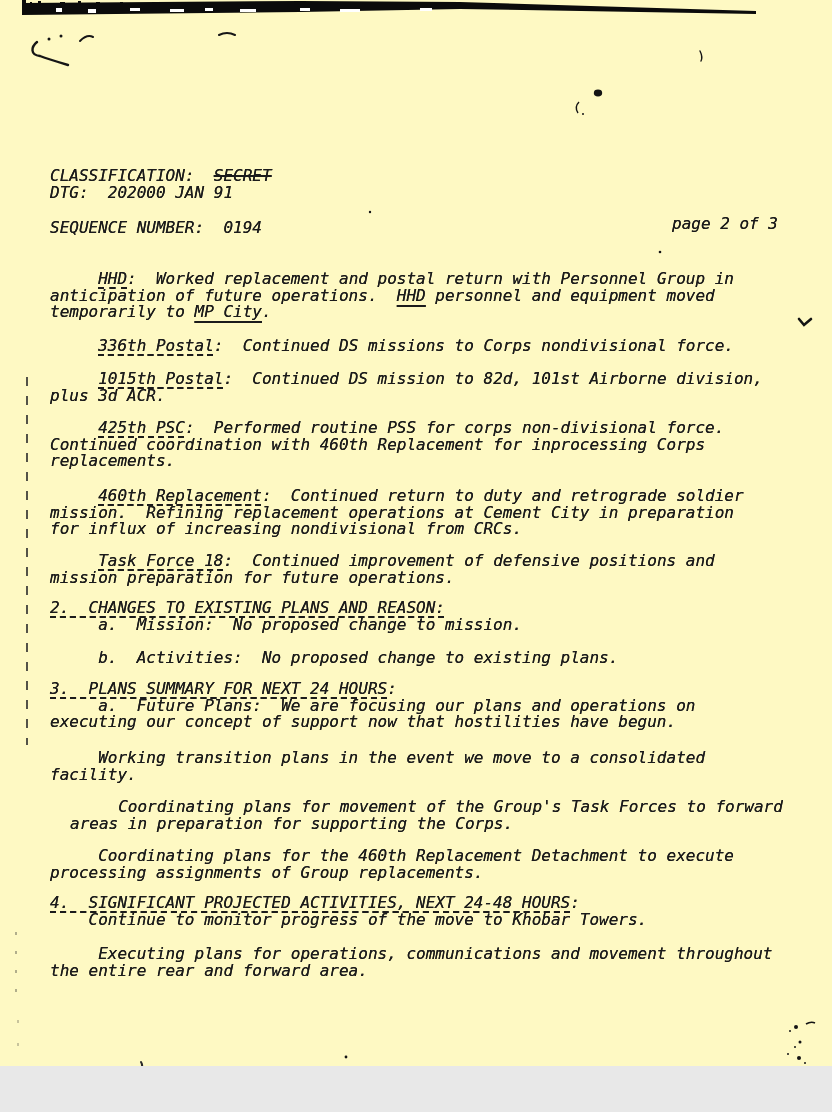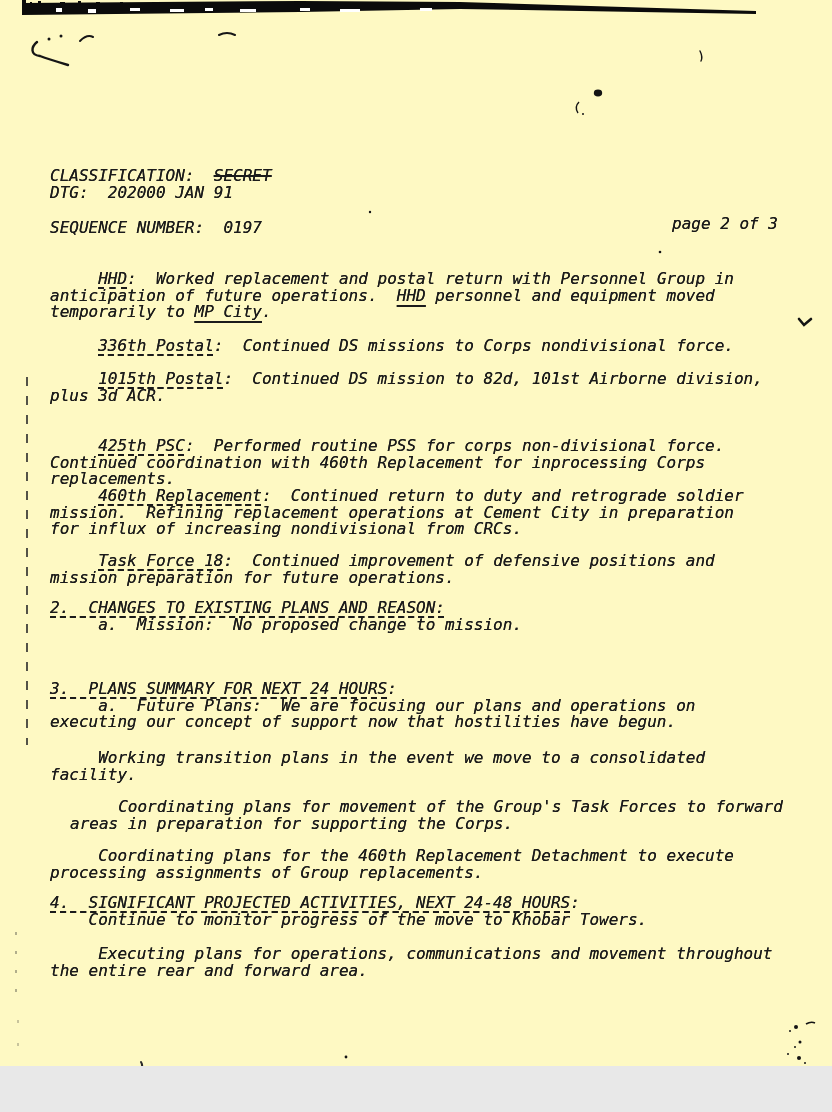--- a/index.html
+++ b/index.html
@@ -149,52 +149,53 @@
         <circle cx="812" cy="1108" r="1.2"></circle>
     </g>
   </svg>
 
   <div>
       <div class="block" style="top: 168px;">
         <div class="line"><span>CLASSIFICATION:  </span><span class="strike">SECRET</span></div>
         <div class="line"><span>DTG:  202000 JAN 91</span></div>
       </div>
       <div class="block" style="top: 220px;">
-        <div class="line"><span>SEQUENCE NUMBER:  0197</span></div>
+        <div class="line"><span>SEQUENCE NUMBER:  0194</span></div>
       </div>
       <div class="block" style="top: 271px;">
         <div class="line"><span>     </span><span class="u-dash">HHD</span><span>:  Worked replacement and postal return with Personnel Group in</span></div>
         <div class="line"><span>anticipation of future operations.  </span><span class="u-hand">HHD</span><span> personnel and equipment moved</span></div>
         <div class="line"><span>temporarily to </span><span class="u-hand">MP City</span><span>.</span></div>
       </div>
       <div class="block" style="top: 338px;">
         <div class="line"><span>     </span><span class="u-dash">336th Postal</span><span>:  Continued DS missions to Corps nondivisional force.</span></div>
       </div>
       <div class="block" style="top: 371px;">
         <div class="line"><span>     </span><span class="u-dash">1015th Postal</span><span>:  Continued DS mission to 82d, 101st Airborne division,</span></div>
         <div class="line"><span>plus 3d ACR.</span></div>
       </div>
-      <div class="block" style="top: 420px; margin-top: 18px;">
+      <div class="block" style="top: 420px;">
         <div class="line"><span>     </span><span class="u-dash">425th PSC</span><span>:  Performed routine PSS for corps non-divisional force.</span></div>
         <div class="line"><span>Continued coordination with 460th Replacement for inprocessing Corps</span></div>
         <div class="line"><span>replacements.</span></div>
       </div>
       <div class="block" style="top: 488px;">
         <div class="line"><span>     </span><span class="u-dash">460th Replacement</span><span>:  Continued return to duty and retrograde soldier</span></div>
         <div class="line"><span>mission.  Refining replacement operations at Cement City in preparation</span></div>
         <div class="line"><span>for influx of increasing nondivisional from CRCs.</span></div>
       </div>
       <div class="block" style="top: 553px;">
         <div class="line"><span>     </span><span class="u-dash">Task Force 18</span><span>:  Continued improvement of defensive positions and</span></div>
         <div class="line"><span>mission preparation for future operations.</span></div>
       </div>
       <div class="block" style="top: 600px;">
         <div class="line"><span class="u-dash">2.  CHANGES TO EXISTING PLANS AND REASON:</span></div>
         <div class="line"><span>     a.  Mission:  No proposed change to mission.</span></div>
         <div class="line">&nbsp;</div>
+        <div class="line"><span>     b.  Activities:  No proposed change to existing plans.</span></div>
       </div>
       <div class="block" style="top: 681px;">
         <div class="line"><span class="u-dash">3.  PLANS SUMMARY FOR NEXT 24 HOURS</span><span>:</span></div>
         <div class="line"><span>     a.  Future Plans:  We are focusing our plans and operations on</span></div>
         <div class="line"><span>executing our concept of support now that hostilities have begun.</span></div>
       </div>
       <div class="block" style="top: 750px;">
         <div class="line"><span>     Working transition plans in the event we move to a consolidated</span></div>
         <div class="line"><span>facility.</span></div>
       </div>

